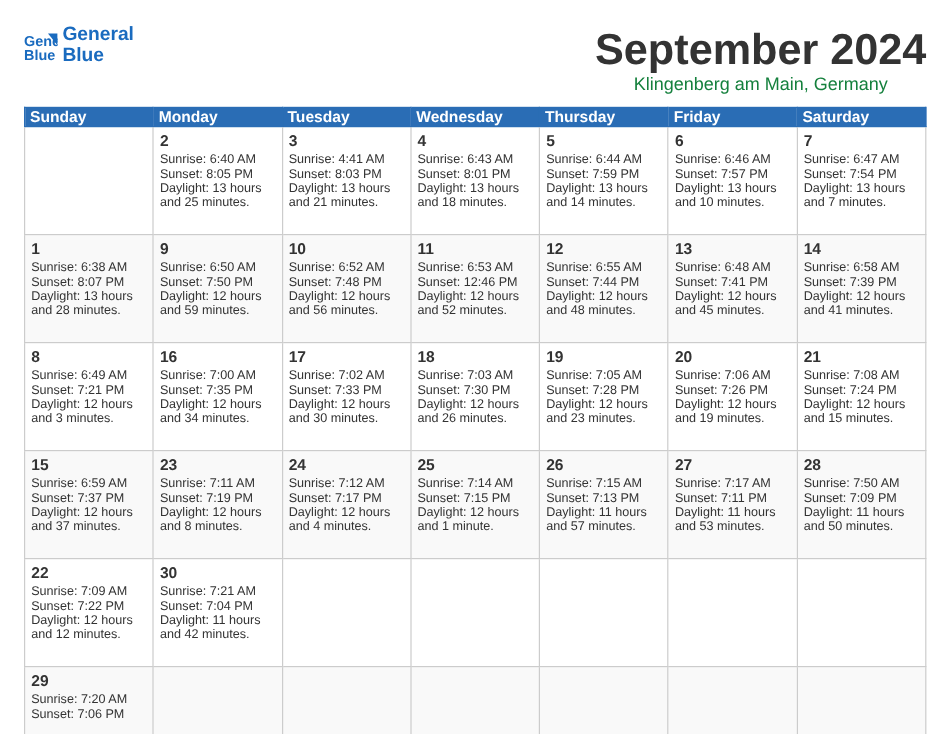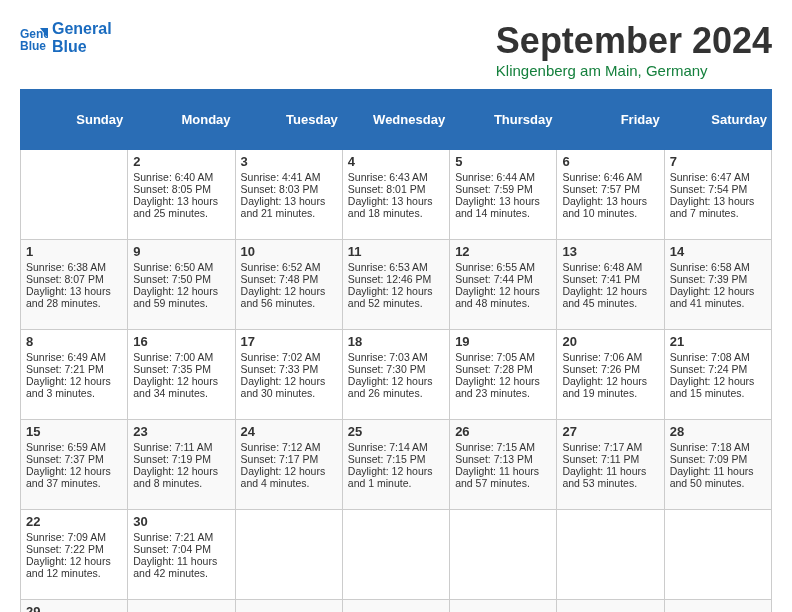--- a/index.html
+++ b/index.html
@@ -19,42 +19,42 @@
     .logo {
       display: flex;
       align-items: center;
     }
     .logo-icon {
       width: 28px;
       height: 28px;
       margin-right: 4px;
     }
     .title-block {
-      text-align: left;
+      text-align: center;
     }
     .month-title {
       font-size: 36px;
       font-weight: bold;
       color: #333;
     }
     .location {
       font-size: 15px;
       color: #15803d;
     }
     table {
       width: 100%;
       border-collapse: collapse;
     }
     th {
       background-color: #2a6db5;
       color: #fff;
       font-size: 13px;
       font-weight: bold;
-      padding: 22px 4px;
-      text-align: right;
+      padding: 0 4px;
+      text-align: left;
       border: 1px solid #2a6db5;
     }
     td {
       border: 1px solid #ccc;
       vertical-align: top;
       padding: 4px 5px;
       font-size: 10.5px;
       color: #333;
       width: 14.28%;
       min-height: 80px;
@@ -140,21 +140,21 @@
         <td><span class="day-num">20</span><span>Sunrise: 7:06 AM</span><br><span>Sunset: 7:26 PM</span><br><span>Daylight: 12 hours and 19 minutes.</span></td>
         <td><span class="day-num">21</span><span>Sunrise: 7:08 AM</span><br><span>Sunset: 7:24 PM</span><br><span>Daylight: 12 hours and 15 minutes.</span></td>
       </tr>
       <tr>
         <td><span class="day-num">15</span><span>Sunrise: 6:59 AM</span><br><span>Sunset: 7:37 PM</span><br><span>Daylight: 12 hours and 37 minutes.</span></td>
         <td><span class="day-num">23</span><span>Sunrise: 7:11 AM</span><br><span>Sunset: 7:19 PM</span><br><span>Daylight: 12 hours and 8 minutes.</span></td>
         <td><span class="day-num">24</span><span>Sunrise: 7:12 AM</span><br><span>Sunset: 7:17 PM</span><br><span>Daylight: 12 hours and 4 minutes.</span></td>
         <td><span class="day-num">25</span><span>Sunrise: 7:14 AM</span><br><span>Sunset: 7:15 PM</span><br><span>Daylight: 12 hours and 1 minute.</span></td>
         <td><span class="day-num">26</span><span>Sunrise: 7:15 AM</span><br><span>Sunset: 7:13 PM</span><br><span>Daylight: 11 hours and 57 minutes.</span></td>
         <td><span class="day-num">27</span><span>Sunrise: 7:17 AM</span><br><span>Sunset: 7:11 PM</span><br><span>Daylight: 11 hours and 53 minutes.</span></td>
-        <td><span class="day-num">28</span><span>Sunrise: 7:18 AM</span><br><span>Sunset: 7:09 PM</span><br><span>Daylight: 11 hours and 50 minutes.</span></td>
+        <td><span class="day-num">28</span><span>Sunrise: 7:50 AM</span><br><span>Sunset: 7:09 PM</span><br><span>Daylight: 11 hours and 50 minutes.</span></td>
       </tr>
       <tr>
         <td><span class="day-num">22</span><span>Sunrise: 7:09 AM</span><br><span>Sunset: 7:22 PM</span><br><span>Daylight: 12 hours and 12 minutes.</span></td>
         <td><span class="day-num">30</span><span>Sunrise: 7:21 AM</span><br><span>Sunset: 7:04 PM</span><br><span>Daylight: 11 hours and 42 minutes.</span></td>
         <td class="empty"></td>
         <td class="empty"></td>
         <td class="empty"></td>
         <td class="empty"></td>
         <td class="empty"></td>
       </tr>

